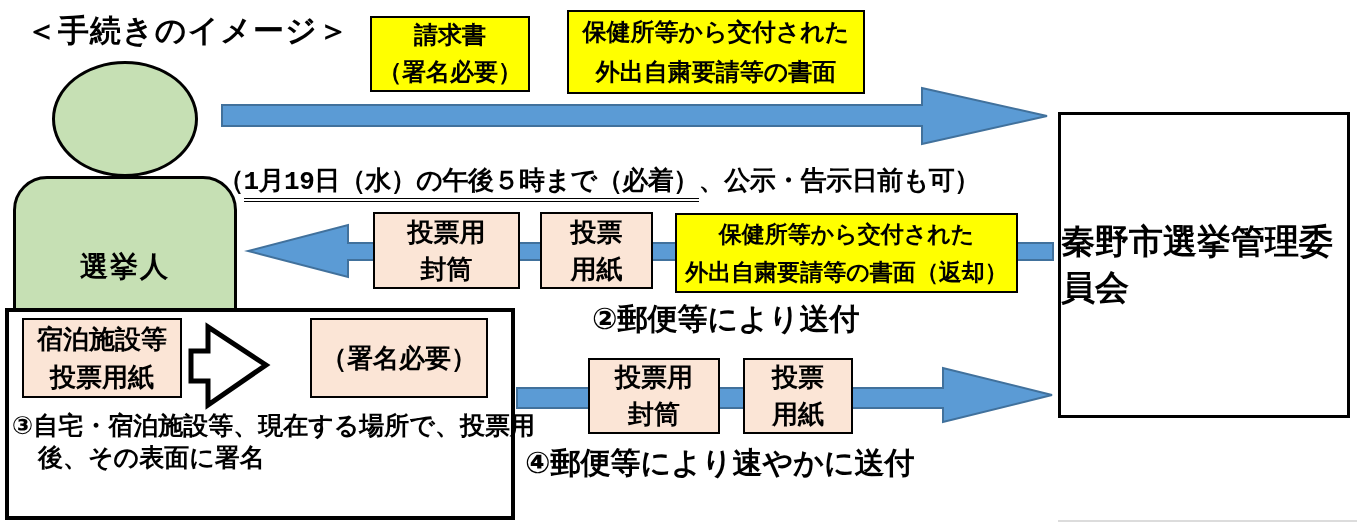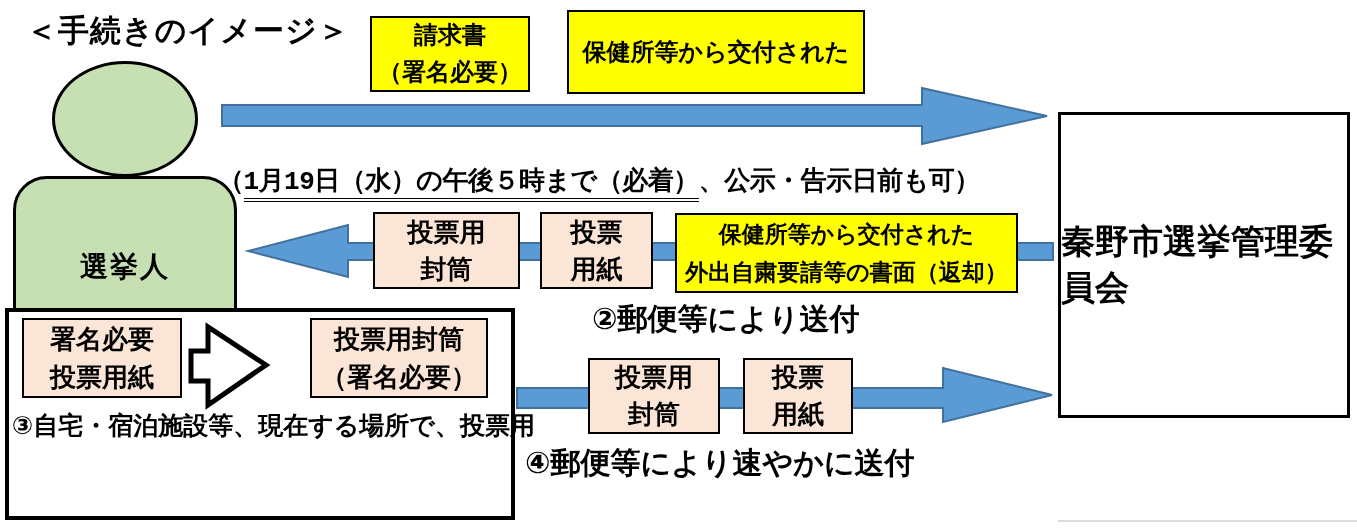--- a/index.html
+++ b/index.html
@@ -78,51 +78,52 @@
     <polygon class="blue-arrow" points="1053,243 348,243 348,225 248,251 348,277 348,260 1053,260"></polygon>
     <polygon class="blue-arrow" points="517,388 943,388 943,368 1052,395 943,422 943,408 517,408"></polygon>
   </svg>
 
   <div class="abs doc yellow doc-request">
     <span>請求書</span>
     <span>（署名必要）</span>
   </div>
   <div class="abs doc yellow doc-notice">
     <span>保健所等から交付された</span>
+    <span>外出自粛要請等の書面</span>
   </div>
   <div class="abs caption note1"><span>（</span><span class="note-underline">1月19日（水）の午後５時まで（必着）</span><span>、公示・告示日前も可）</span></div>
 
   <div class="abs doc pink doc-m-env">
     <span>投票用</span>
     <span>封筒</span>
   </div>
   <div class="abs doc pink doc-m-ballot">
     <span>投票</span>
     <span>用紙</span>
   </div>
   <div class="abs doc yellow doc-m-notice">
     <span>保健所等から交付された</span>
     <span>外出自粛要請等の書面（返却）</span>
   </div>
   <div class="abs caption cap2">②郵便等により送付</div>
 
   <div class="abs step3-box">
     <div class="abs doc pink doc-filled">
-      <span>署名必要</span>
+      <span>宿泊施設等</span>
       <span>投票用紙</span>
     </div>
     <svg class="abs hollow-arrow-svg" width="90" height="95">
       <polygon class="hollow-arrow" points="4,31 21,31 21,7 79,45 21,85 21,61 4,61"></polygon>
     </svg>
     <div class="abs doc pink doc-signed">
-      <span>投票用封筒</span>
       <span>（署名必要）</span>
     </div>
     <div class="abs cap3">
       <div>③自宅・宿泊施設等、現在する場所で、投票用</div>
+      <div class="indent">後、その表面に署名</div>
     </div>
   </div>
 
   <div class="abs doc pink doc-b-env">
     <span>投票用</span>
     <span>封筒</span>
   </div>
   <div class="abs doc pink doc-b-ballot">
     <span>投票</span>
     <span>用紙</span>

